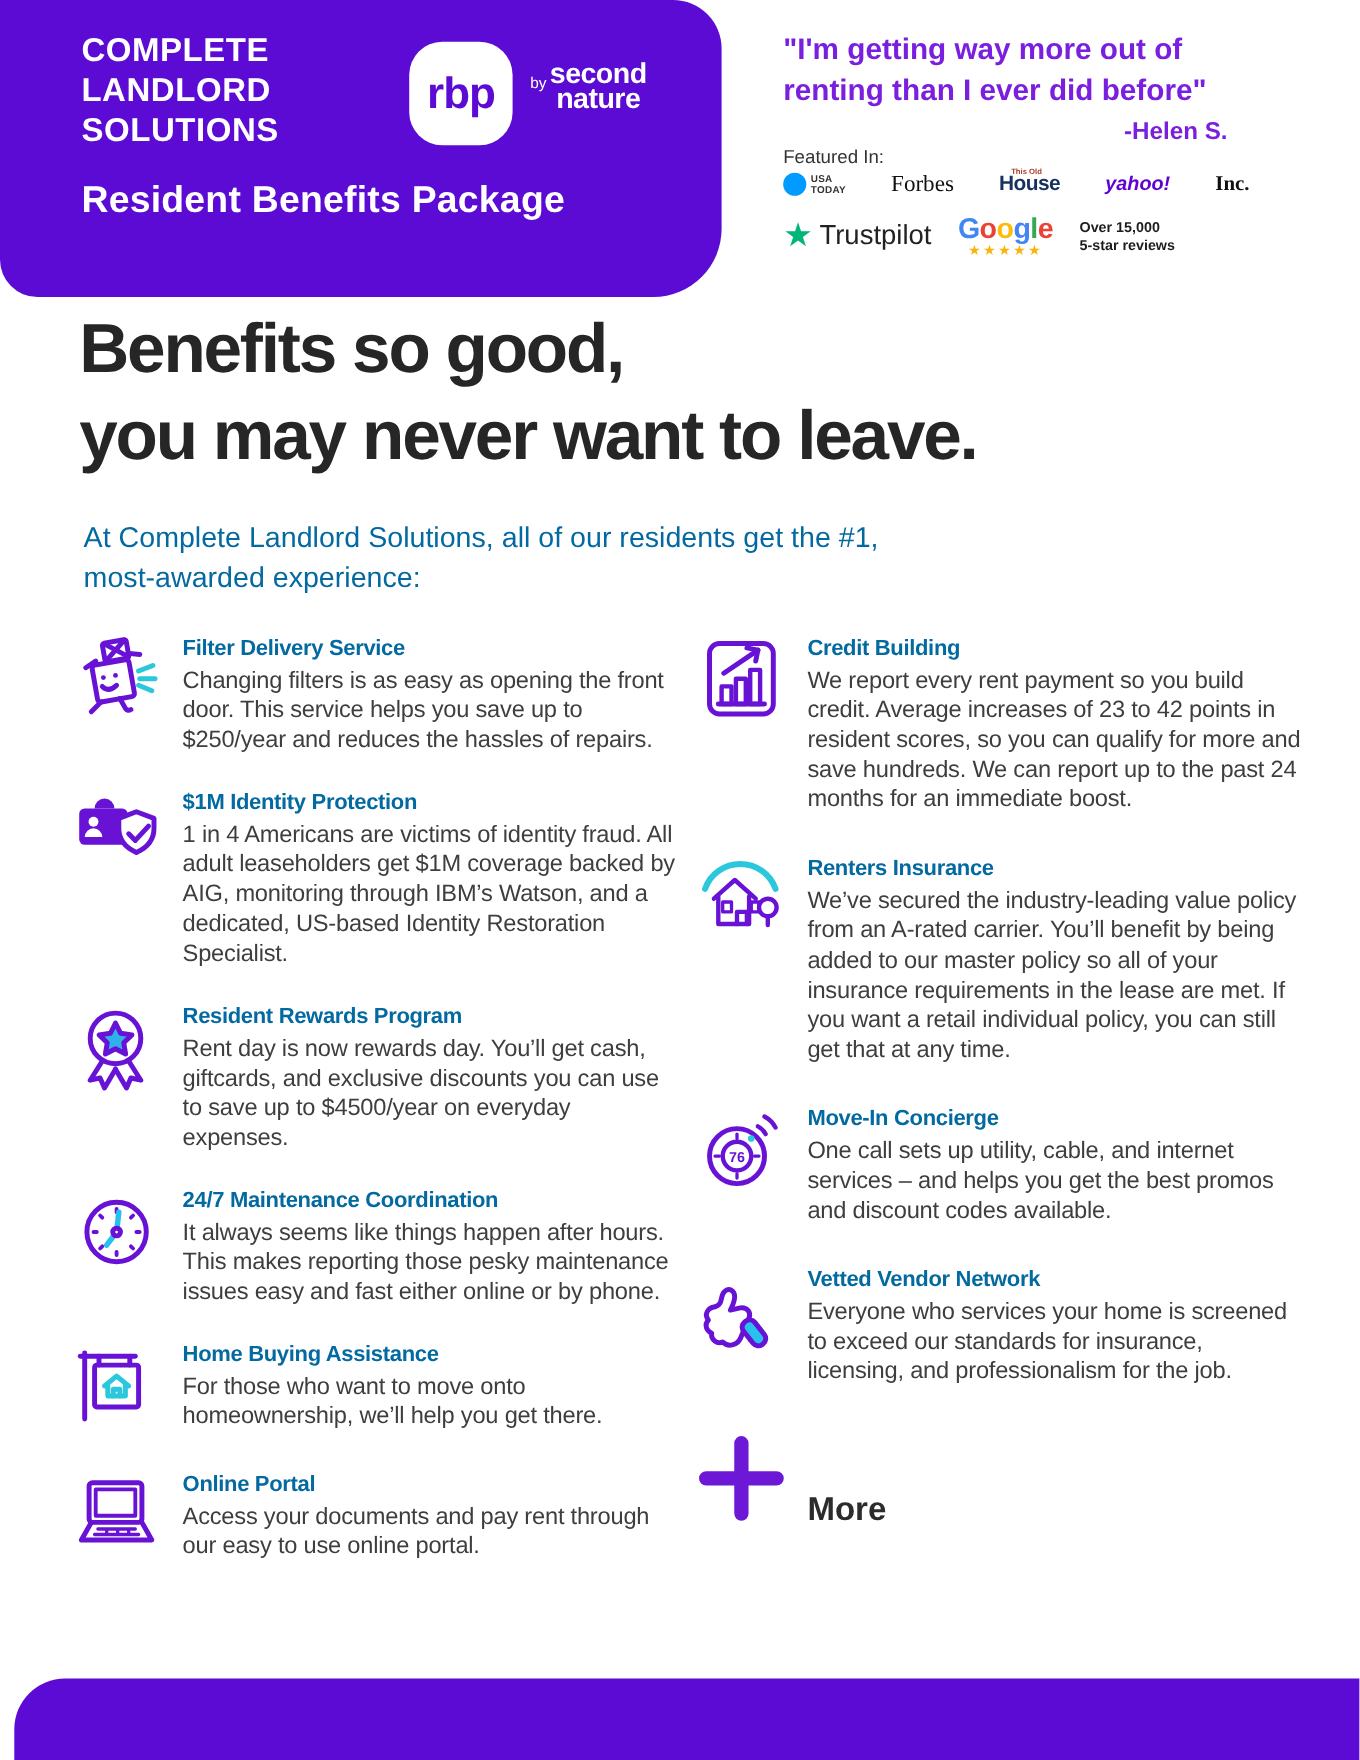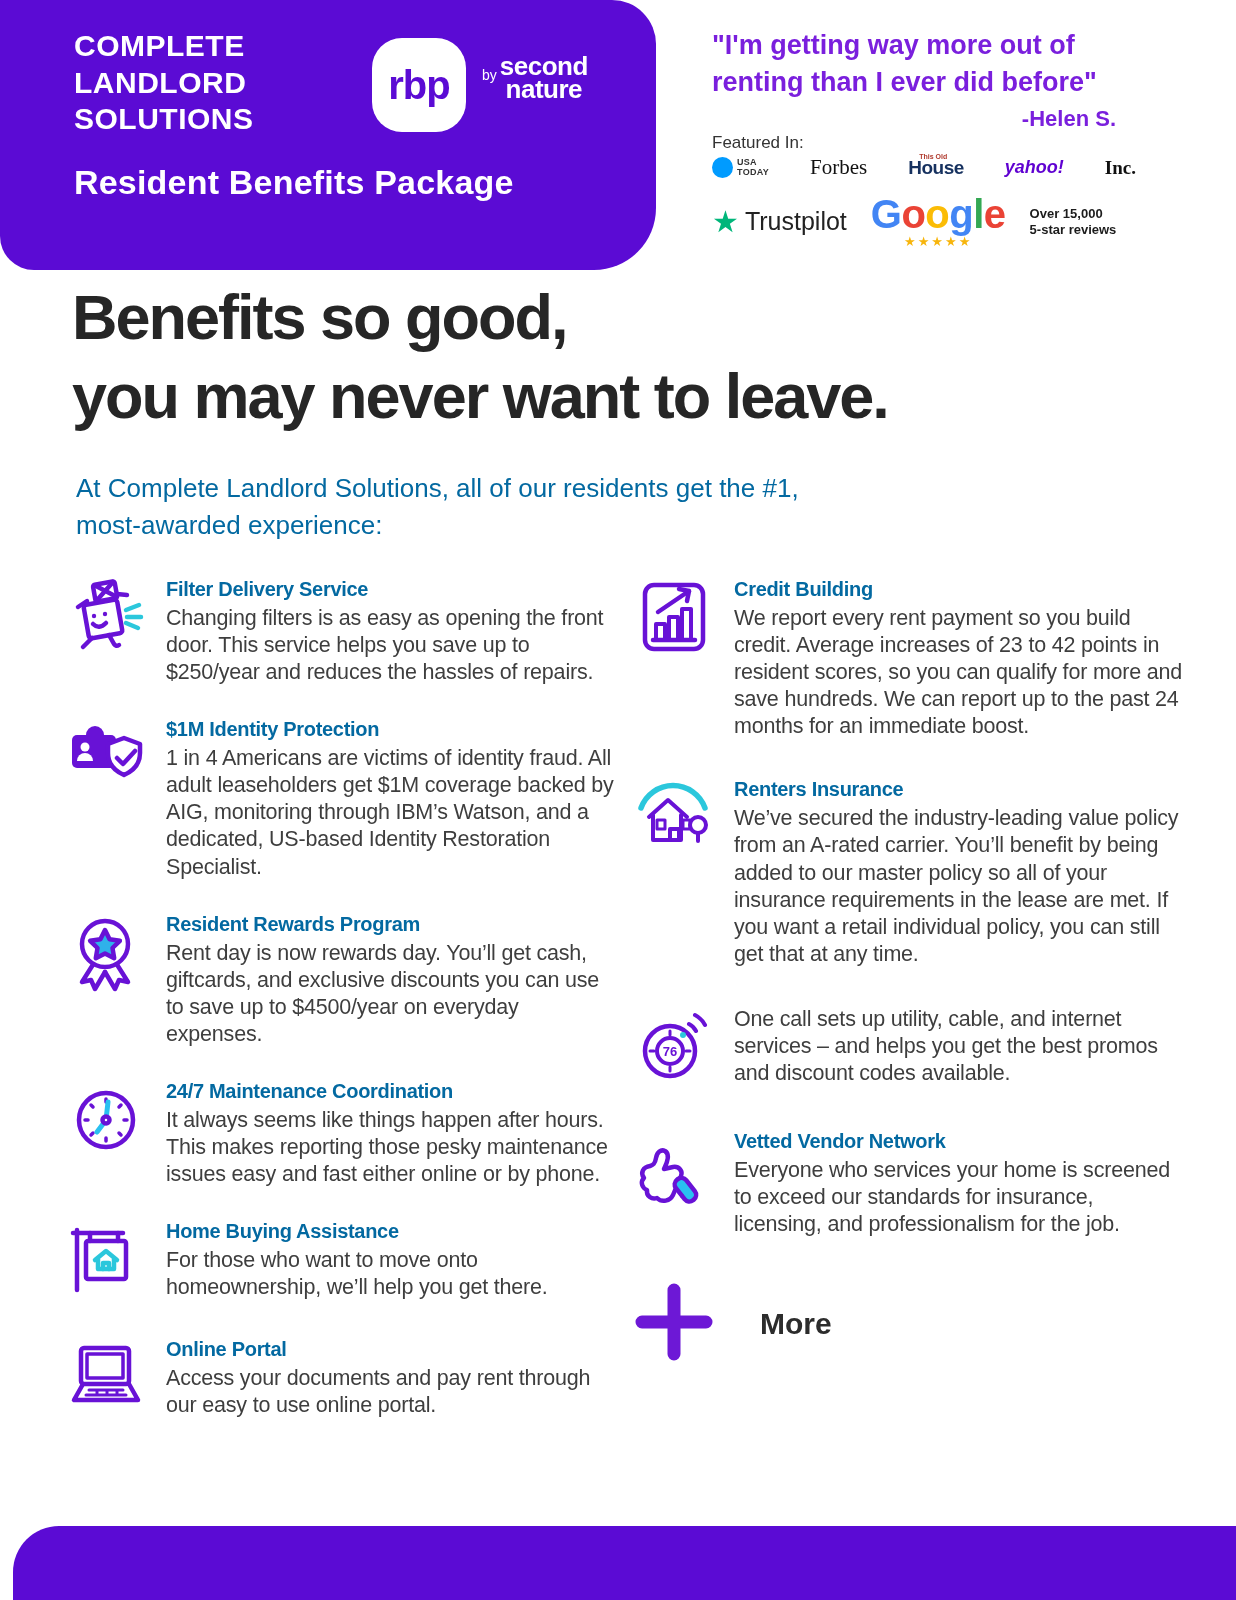--- a/index.html
+++ b/index.html
@@ -29,21 +29,21 @@
   .forbes{font-family:"Liberation Serif", serif;font-size:21px;font-weight:400;color:#111;}
   .house{position:relative;font-size:19px;font-weight:700;color:#16315f;letter-spacing:-.5px;}
   .house-small{position:absolute;top:-4px;left:11px;font-size:7px;color:#b03a2e;letter-spacing:0;}
   .yahoo{font-size:18px;font-weight:700;color:#5f01d1;font-style:italic;}
   .inc{font-family:"Liberation Serif", serif;font-size:19px;font-weight:700;color:#111;}
   .reviews-row{position:absolute;left:712px;top:194px;width:430px;display:flex;align-items:center;gap:24px;}
   .trustpilot{display:flex;align-items:center;gap:6px;}
   .tp-star{font-size:30px;color:#00b67a;line-height:1;}
   .tp-label{font-size:25px;color:#222;}
   .google{display:flex;flex-direction:column;align-items:center;}
-  .gletters{font-size:40px;font-weight:700;line-height:1;letter-spacing:-.5px;}
+  .gletters{font-size:26px;font-weight:700;line-height:1;letter-spacing:-.5px;}
   .gletters span:nth-child(1){color:#4285F4;}
   .gletters span:nth-child(2){color:#EA4335;}
   .gletters span:nth-child(3){color:#FBBC05;}
   .gletters span:nth-child(4){color:#4285F4;}
   .gletters span:nth-child(5){color:#34A853;}
   .gletters span:nth-child(6){color:#EA4335;}
   .gstars{font-size:13px;color:#f7b50c;letter-spacing:2px;margin-top:0px;}
   .reviews-text{font-size:13px;font-weight:700;color:#1c1c1c;line-height:1.18;white-space:pre-line;}
   
   .headline{position:absolute;left:72px;top:278px;width:1100px;font-size:63px;font-weight:700;color:#262626;line-height:1.25;letter-spacing:-2px;white-space:pre-line;}
@@ -51,21 +51,21 @@
   
   .benefits{position:absolute;left:62px;top:576px;width:1122px;display:grid;grid-template-columns:552px 1fr;column-gap:16px;}
   .bcol{display:flex;flex-direction:column;}
   .bcol.left{gap:30px;}
   .bcol.right{gap:36px;}
   .item{display:flex;gap:16px;}
   .icon-box{width:88px;min-width:88px;height:88px;display:flex;align-items:flex-start;justify-content:center;}
   .itext{flex:1;padding-top:2px;}
   .ititle{font-size:20px;font-weight:700;color:#0369a1;margin-bottom:4px;letter-spacing:-.3px;}
   .ibody{font-size:21.5px;color:#3e3e3e;line-height:1.26;letter-spacing:-.2px;}
-  .more-item{display:flex;align-items:center;gap:42px;margin-top:6px;}
+  .more-item{display:flex;align-items:flex-end;gap:16px;margin-top:6px;}
   .more-label{font-size:30px;font-weight:700;color:#2c2c2c;}
   
   .footer{position:absolute;left:13px;right:0;bottom:0;height:74px;background:#5b0bd4;border-radius:46px 0 0 0;}
   svg{display:block;}
 </style>
 </head>
 <body>
 
 <div class="page">
 
@@ -277,20 +277,21 @@
           <svg width="84" height="84" viewBox="0 0 84 84" fill="none" stroke="#6812d6" stroke-width="4.5" stroke-linecap="round" stroke-linejoin="round">
             <circle cx="38" cy="47" r="25"></circle>
             <circle cx="38" cy="47" r="13" stroke-width="4"></circle>
             <text x="38" y="52" font-size="13" font-weight="bold" fill="#6812d6" stroke="none" text-anchor="middle" font-family="Liberation Sans, sans-serif">76</text>
             <path d="M38 27 v4 M58 47 h-4 M38 67 v-4 M18 47 h4" stroke-width="3"></path>
             <path d="M57 20 a16 16 0 0 1 7 7 M63 11 a24 24 0 0 1 10 10" stroke-width="4"></path>
             <circle cx="51" cy="31" r="3" fill="#2bc7dc" stroke="none"></circle>
           </svg>
         </div>
         <div class="itext">
+          <div class="ititle">Move-In Concierge</div>
           <div class="ibody">One call sets up utility, cable, and internet services – and helps you get the best promos and discount codes available.</div>
         </div>
       </div>
 
       <div class="item">
         <div class="icon-box">
           <svg width="84" height="84" viewBox="0 0 84 84" fill="none" stroke="#6812d6" stroke-width="4.5" stroke-linecap="round" stroke-linejoin="round">
             <path d="M18 38 c-7 1 -10 7 -6 12 c-4 4 -2 10 3 12 c-1 6 5 10 10 8 c5 5 13 3 16 -3 l8 -19 c2 -5 -2 -10 -8 -9 l-9 2 c4 -8 6 -15 1 -18 c-4 -2 -8 1 -9 7 c-1 6 -3 7 -6 8 z"></path>
             <rect x="47" y="49" width="13" height="26" rx="6" transform="rotate(-38 53 62)" fill="#29c0f0"></rect>
             <circle cx="50" cy="68" r="2" fill="#6812d6" stroke="none"></circle>

